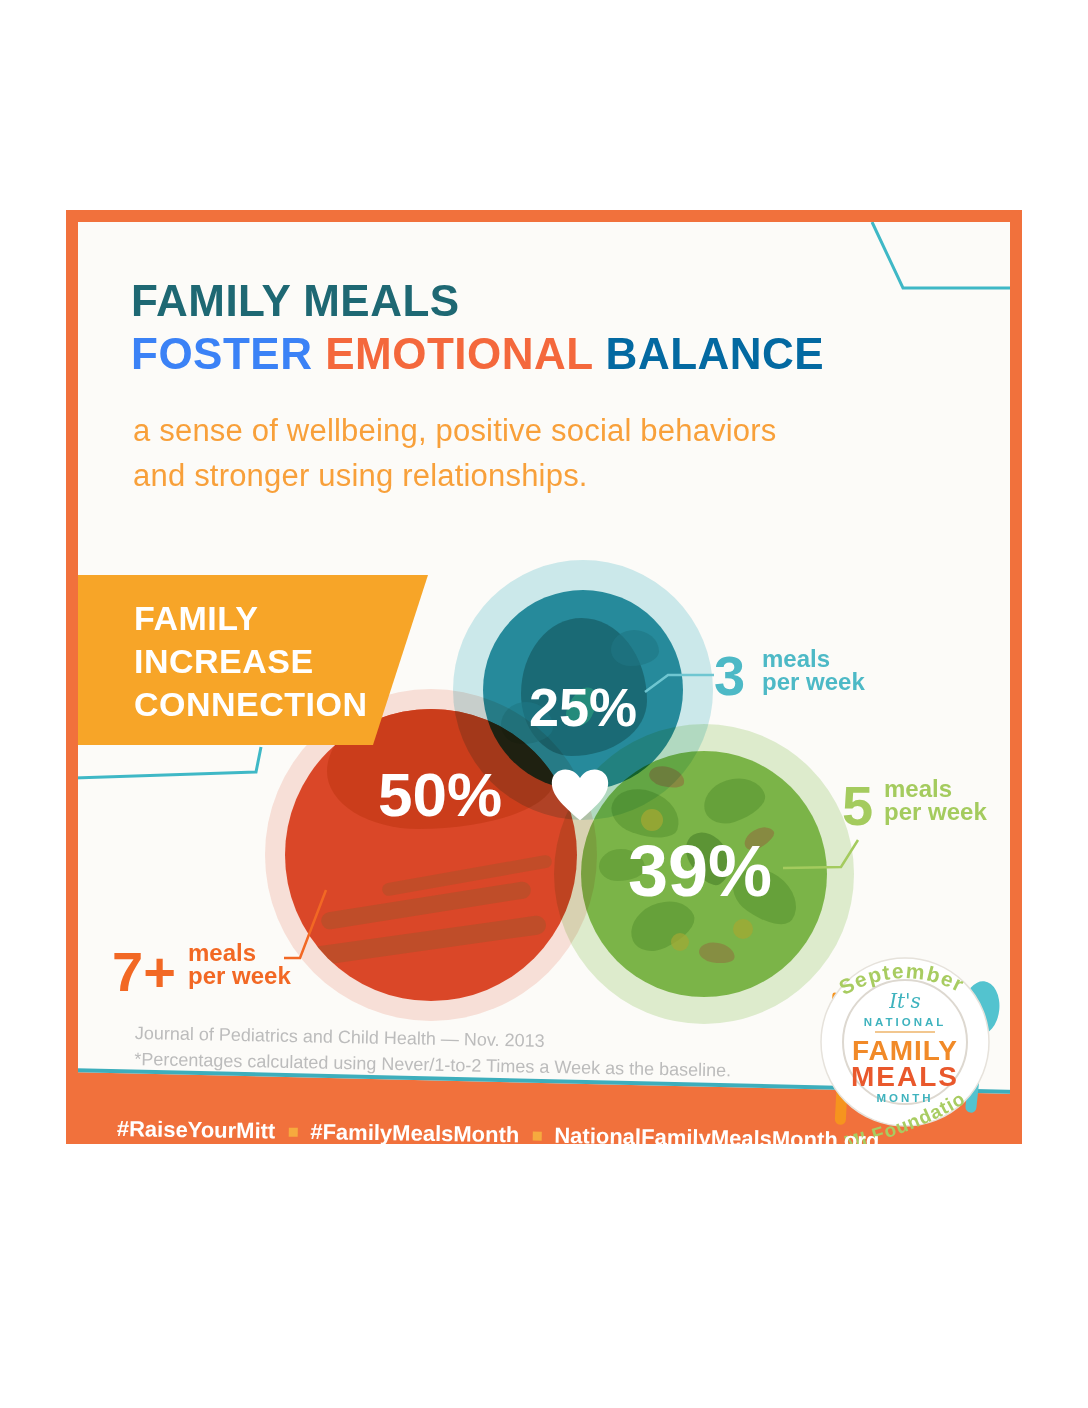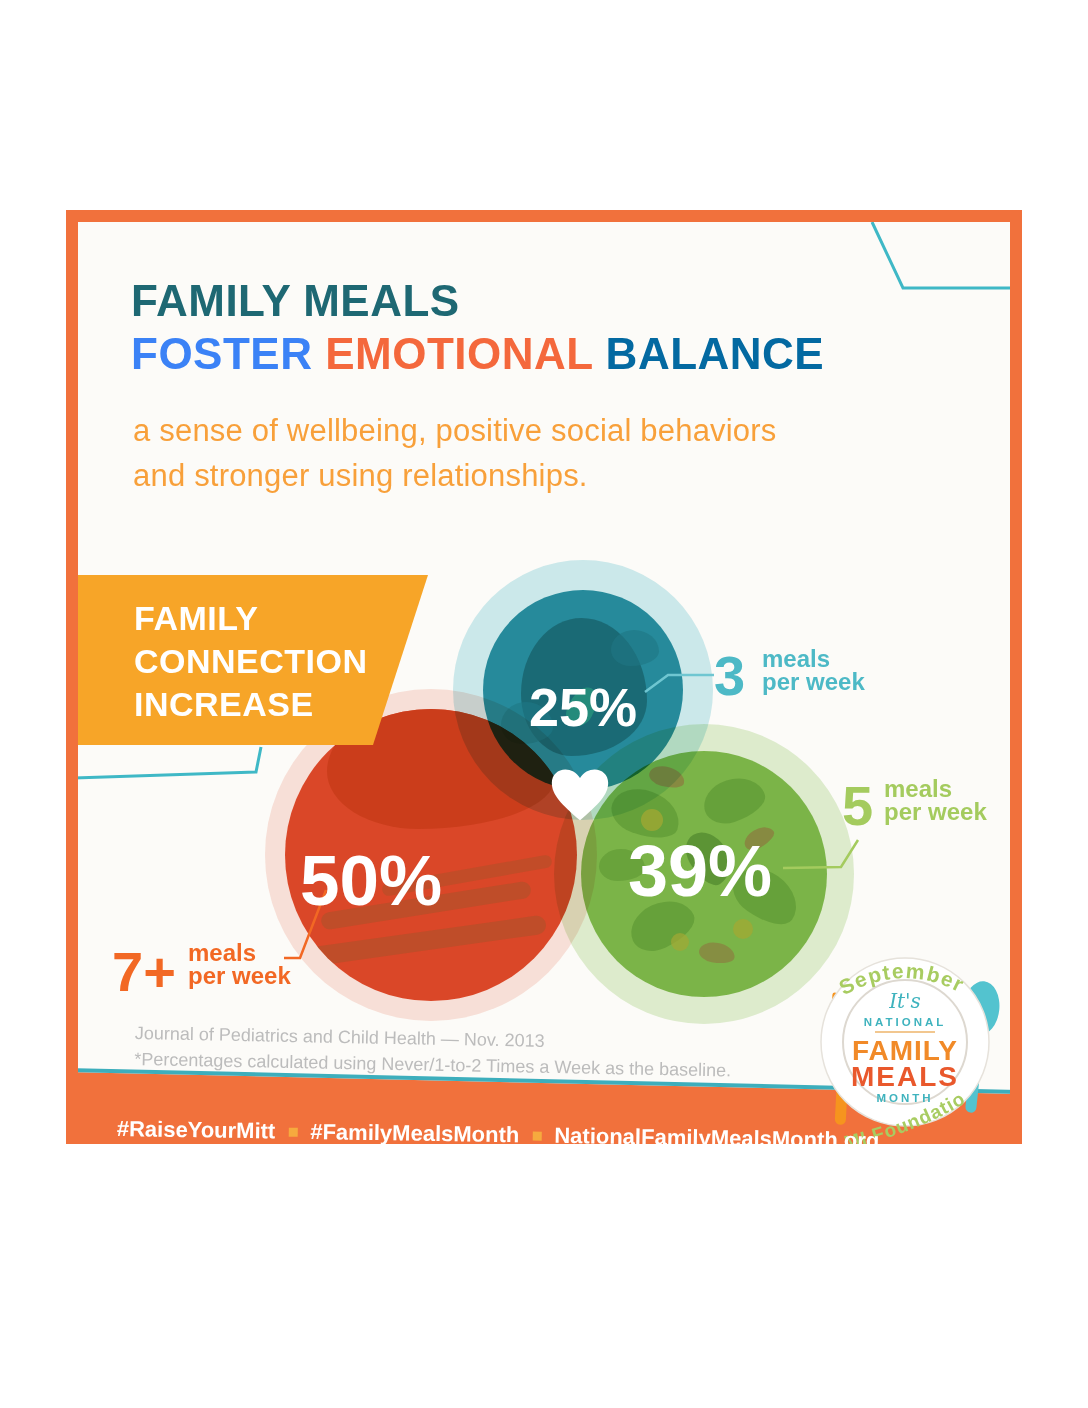--- a/index.html
+++ b/index.html
@@ -37,21 +37,21 @@
   .c-teal{left:233px;top:50px;width:200px;height:200px;background:#2F96A5;overflow:hidden;}
   .halo-orange{left:15px;top:149px;width:332px;height:332px;background:rgba(223,80,46,0.16);}
   .c-orange{left:35px;top:169px;width:292px;height:292px;background:#DF502E;overflow:hidden;}
   .halo-green{left:304px;top:184px;width:300px;height:300px;background:rgba(141,193,88,0.28);}
   .c-green{left:331px;top:211px;width:246px;height:246px;background:#8DC158;overflow:hidden;}
   .blob{position:absolute;border-radius:48% 52% 60% 40% / 55% 60% 40% 45%;}
 
   
   .stat{z-index:6;color:#ffffff;font-weight:800;}
   .pct-25{left:483px;top:676px;width:200px;text-align:center;font-size:54px;}
-  .pct-50{left:300px;top:840px;width:280px;font-size:71px;}
+  .pct-50{left:300px;top:759px;width:280px;text-align:center;font-size:62px;}
   .pct-39{left:590px;top:830px;width:220px;text-align:center;font-size:72px;}
   .lead{font-size:56px;font-weight:800;line-height:1;}
   .unit{font-size:24px;font-weight:700;line-height:23px;}
   .lab-teal{color:#4DB9C6;} .lab-green{color:#A4CB5E;} .lab-orange{color:#F26824;}
 
   
   .footnotes{left:135px;top:1020px;z-index:6;font-size:18px;line-height:26px;color:#BCBCBC;
              transform:rotate(1.1deg);transform-origin:left top;}
 
   
@@ -81,22 +81,22 @@
   </div>
 
   <div class="abs intro">
     <div>a sense of wellbeing, positive social behaviors</div>
     <div>and stronger using relationships.</div>
   </div>
 
   <div class="abs banner"></div>
   <div class="abs banner-text">
     <div>FAMILY</div>
+    <div>INCREASE</div>
     <div>CONNECTION</div>
-    <div>INCREASE</div>
   </div>
 
   <div class="abs venn">
     <div class="circ halo-teal"></div>
     <div class="circ c-teal">
       <div class="blob" style="left:38px;top:28px;width:126px;height:138px;background:#20707A;opacity:.92;"></div>
       <div class="blob" style="left:18px;top:112px;width:52px;height:42px;background:#24828D;opacity:.6;"></div>
       <div class="blob" style="left:128px;top:40px;width:48px;height:36px;background:#27808C;opacity:.6;"></div>
       <div class="blob" style="left:86px;top:96px;width:26px;height:42px;background:#2E9B84;opacity:.9;transform:rotate(28deg);"></div>
     </div>

